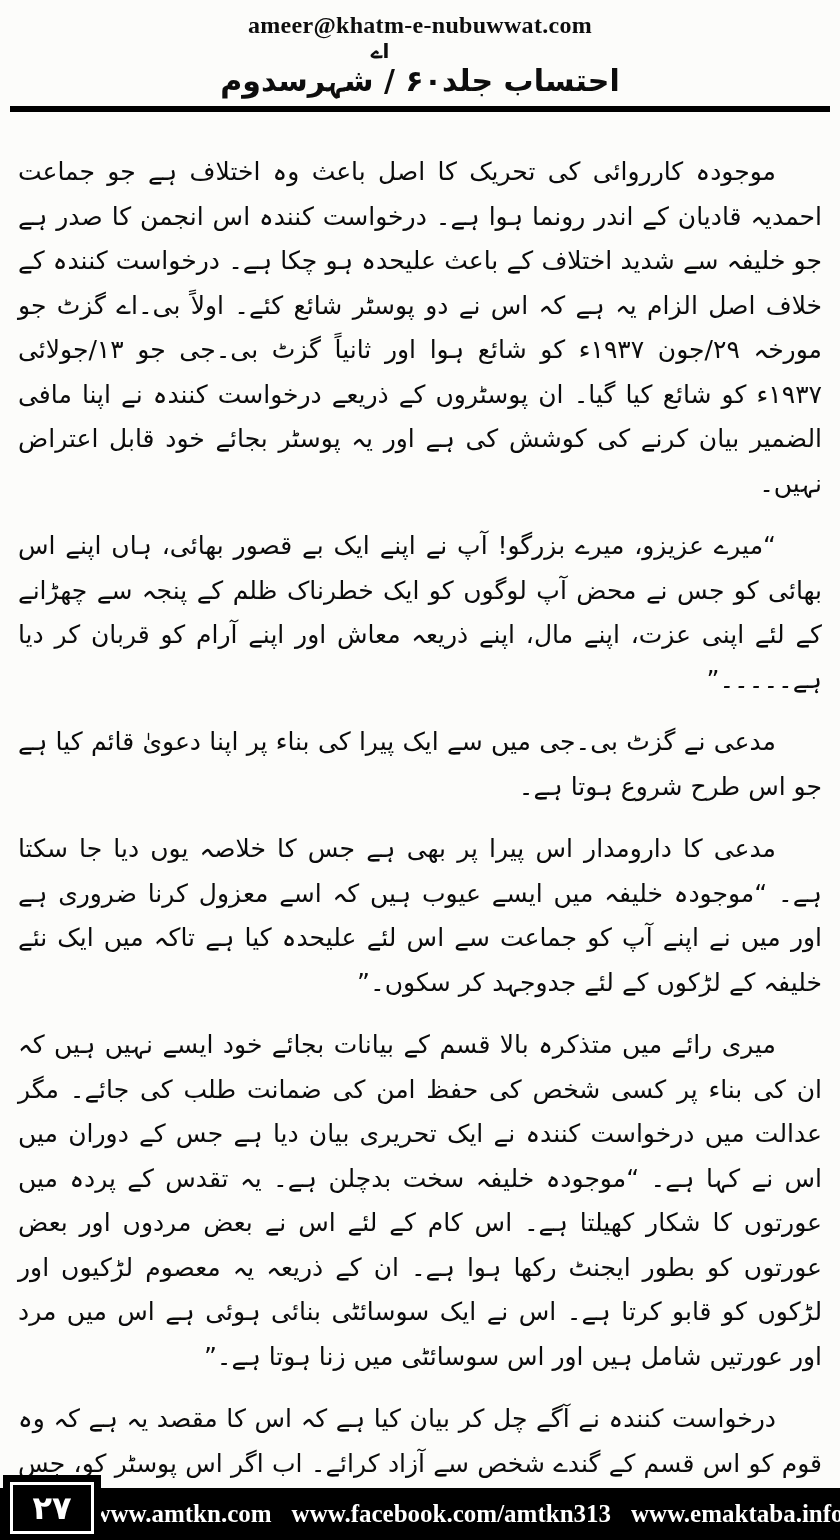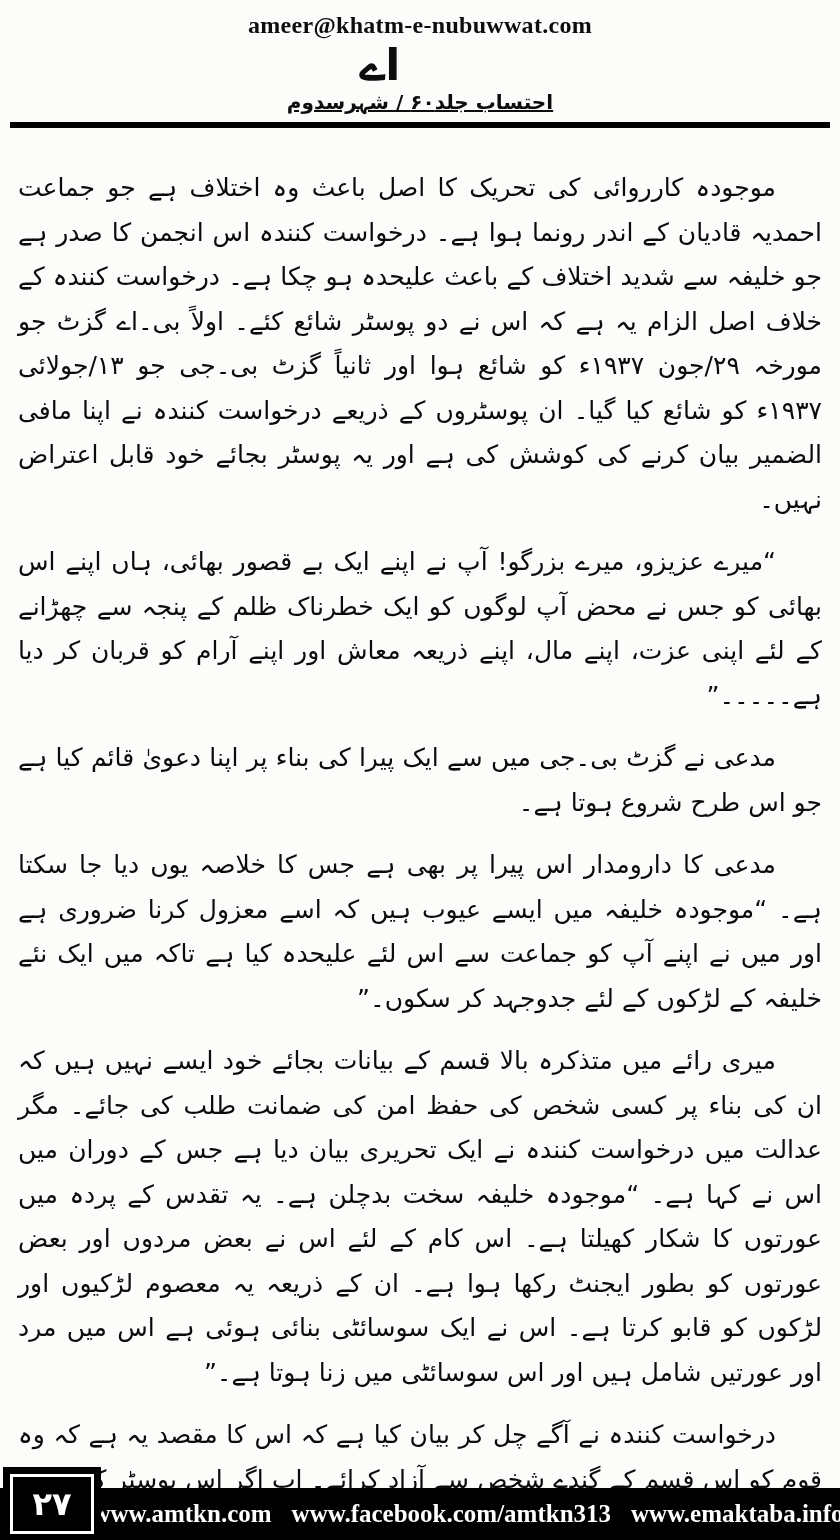--- a/index.html
+++ b/index.html
@@ -21,32 +21,31 @@
     padding:12px 20px 4px 20px;
     flex-direction:column;
   }
   .header .email {
     font-weight:bold;
     font-size:24px;
     letter-spacing:0.3px;
     font-family:"Liberation Serif", serif;
   }
   .header .center-mark {
-    font-size:44px;
+    font-size:20px;
     font-weight:bold;
     direction:rtl;
     font-family:"DejaVu Sans", sans-serif;
     transform:translateX(-40px);
   }
   .header .title {
-    font-size:20px;
+    font-size:30px;
     font-weight:bold;
     direction:rtl;
     font-family:"DejaVu Sans", sans-serif;
-    text-decoration:underline;
   }
   .rule {
     height:6px;
     background:#000;
     margin:4px 10px 0 10px;
   }
   
   .body {
     direction:rtl;
     text-align:justify;
@@ -75,21 +74,21 @@
     font-family:"Liberation Serif", serif;
     display:flex;
     gap:20px;
     padding-left:96px;
     white-space:nowrap;
   }
   .footer .links span { cursor:pointer; }
   .page-num {
     position:absolute;
     left:10px; bottom:6px;
-    width:84px; height:60px;
+    width:84px; height:52px;
     background:#000;
     border:3px solid #fff;
     outline:7px solid #000;
     color:#fff;
     display:flex;
     align-items:center;
     justify-content:center;
     font-size:32px;
     font-weight:bold;
     direction:rtl;

